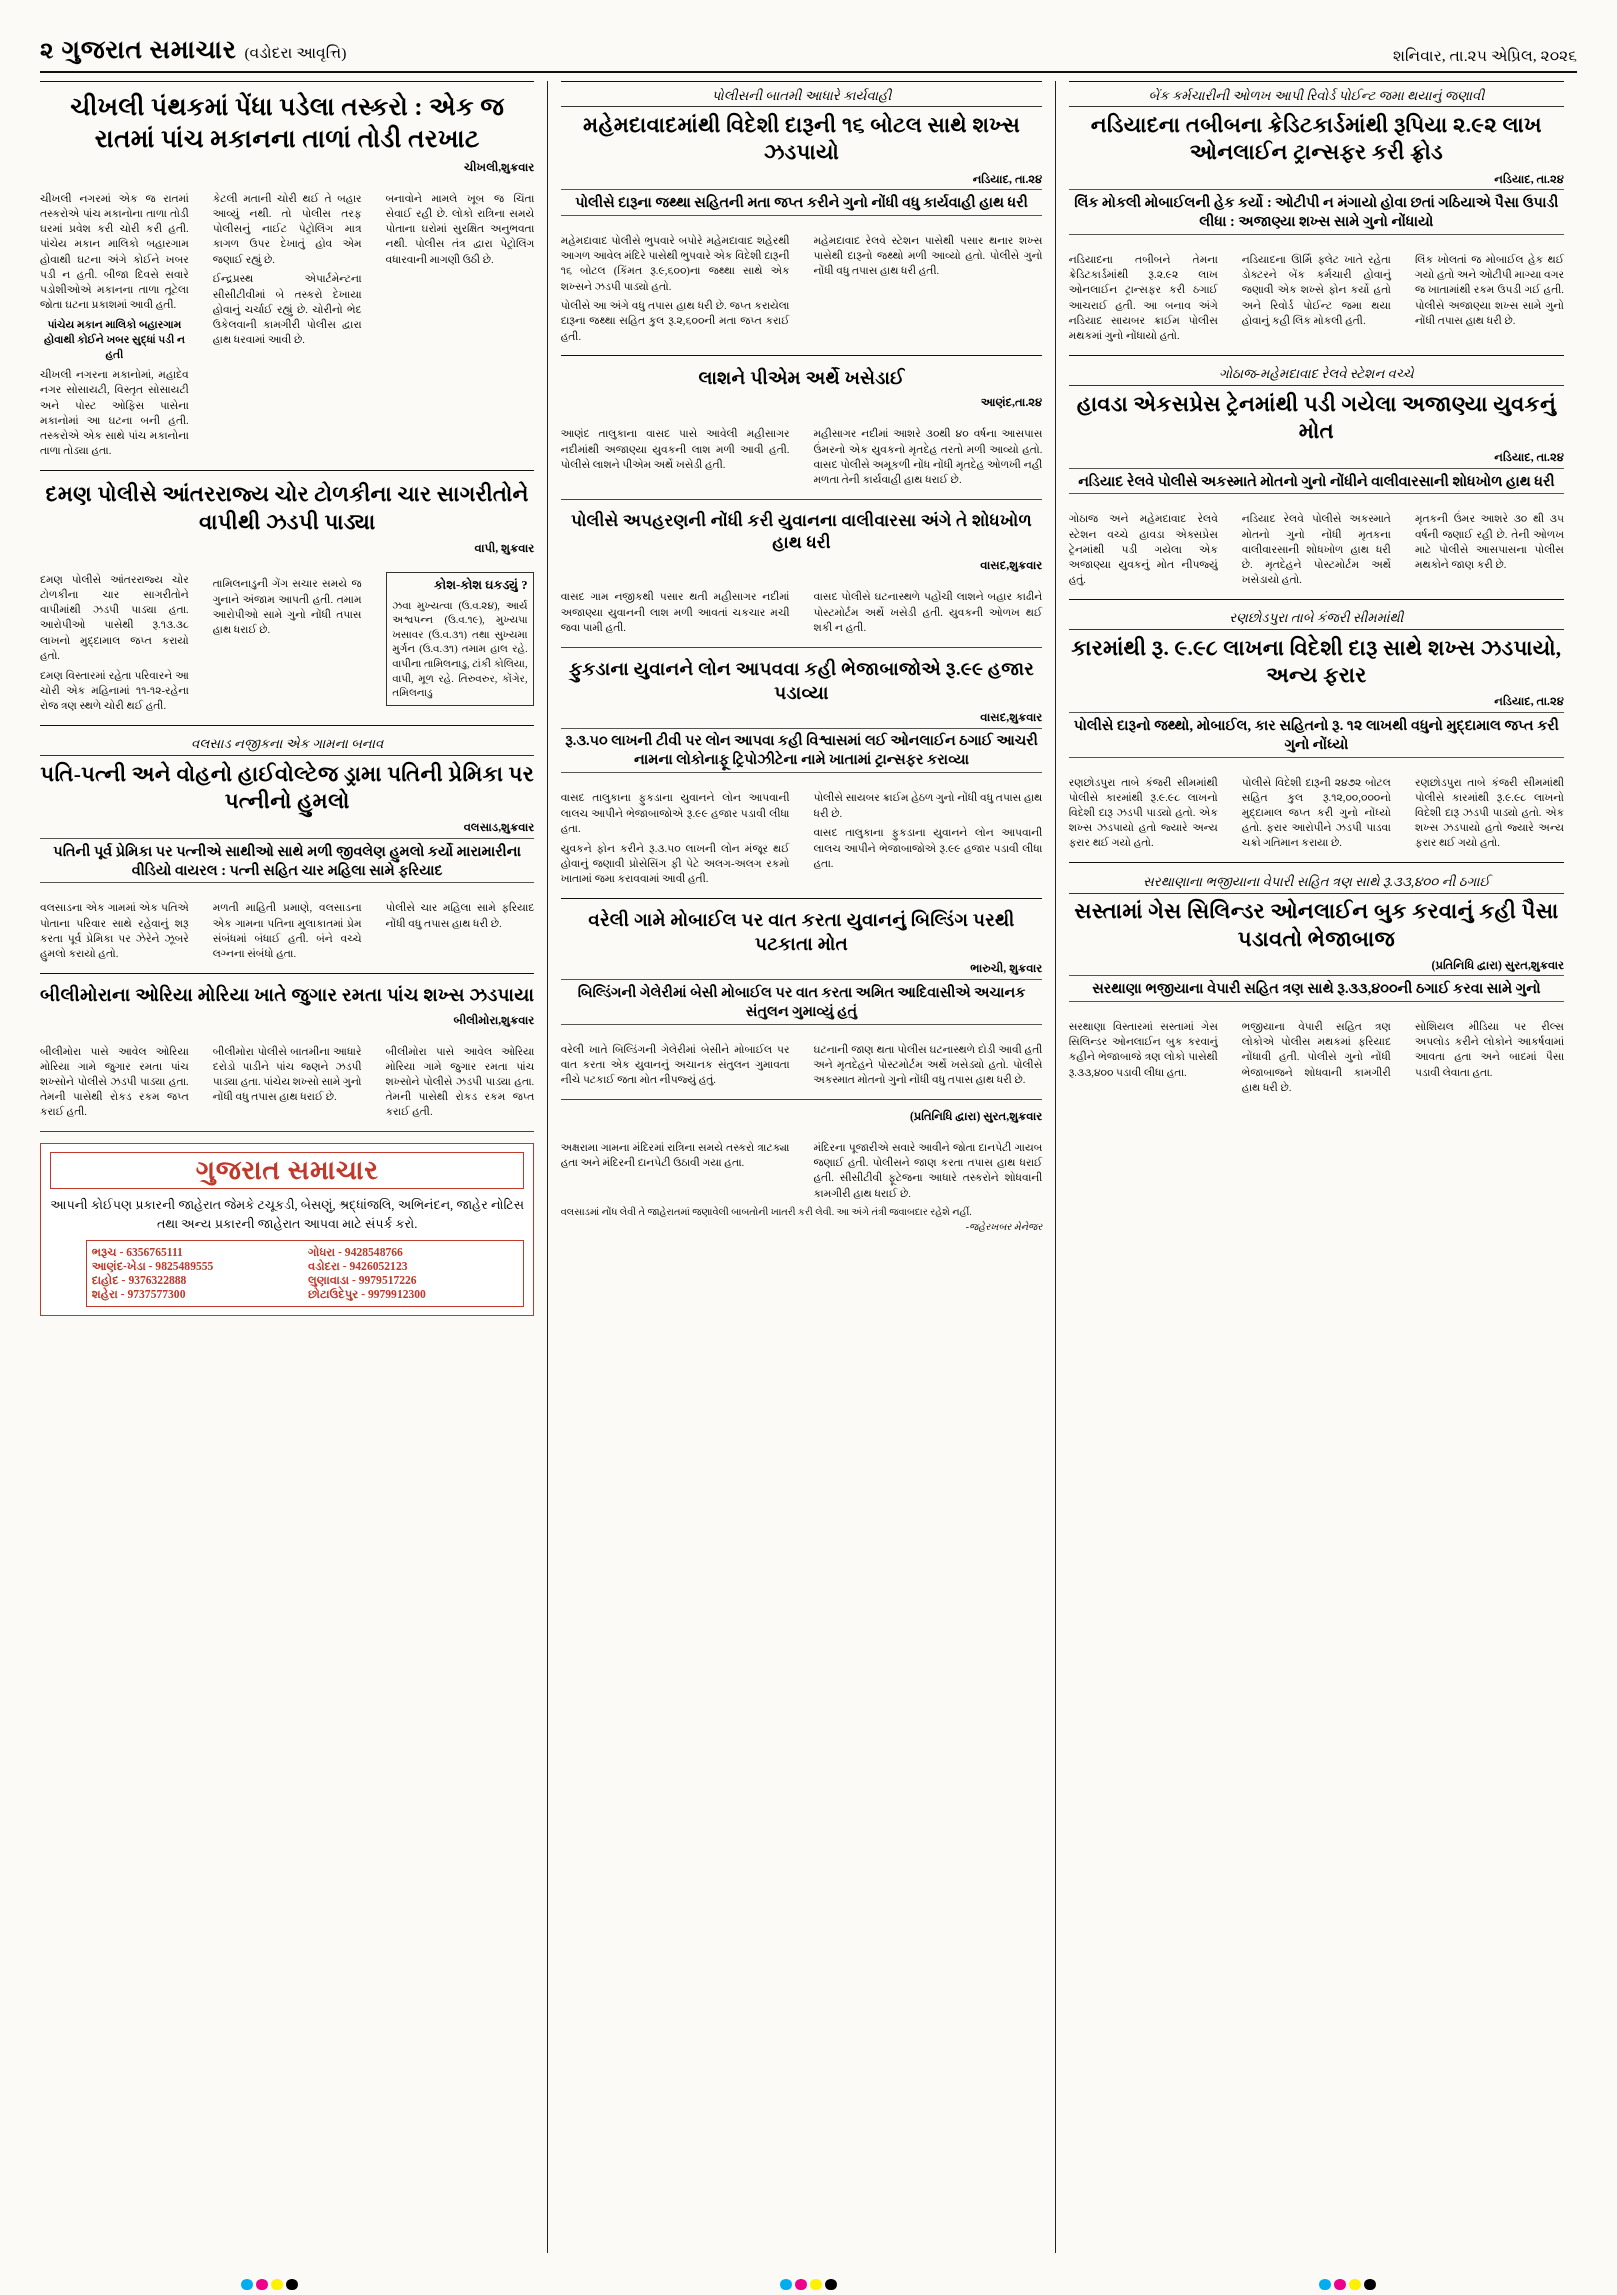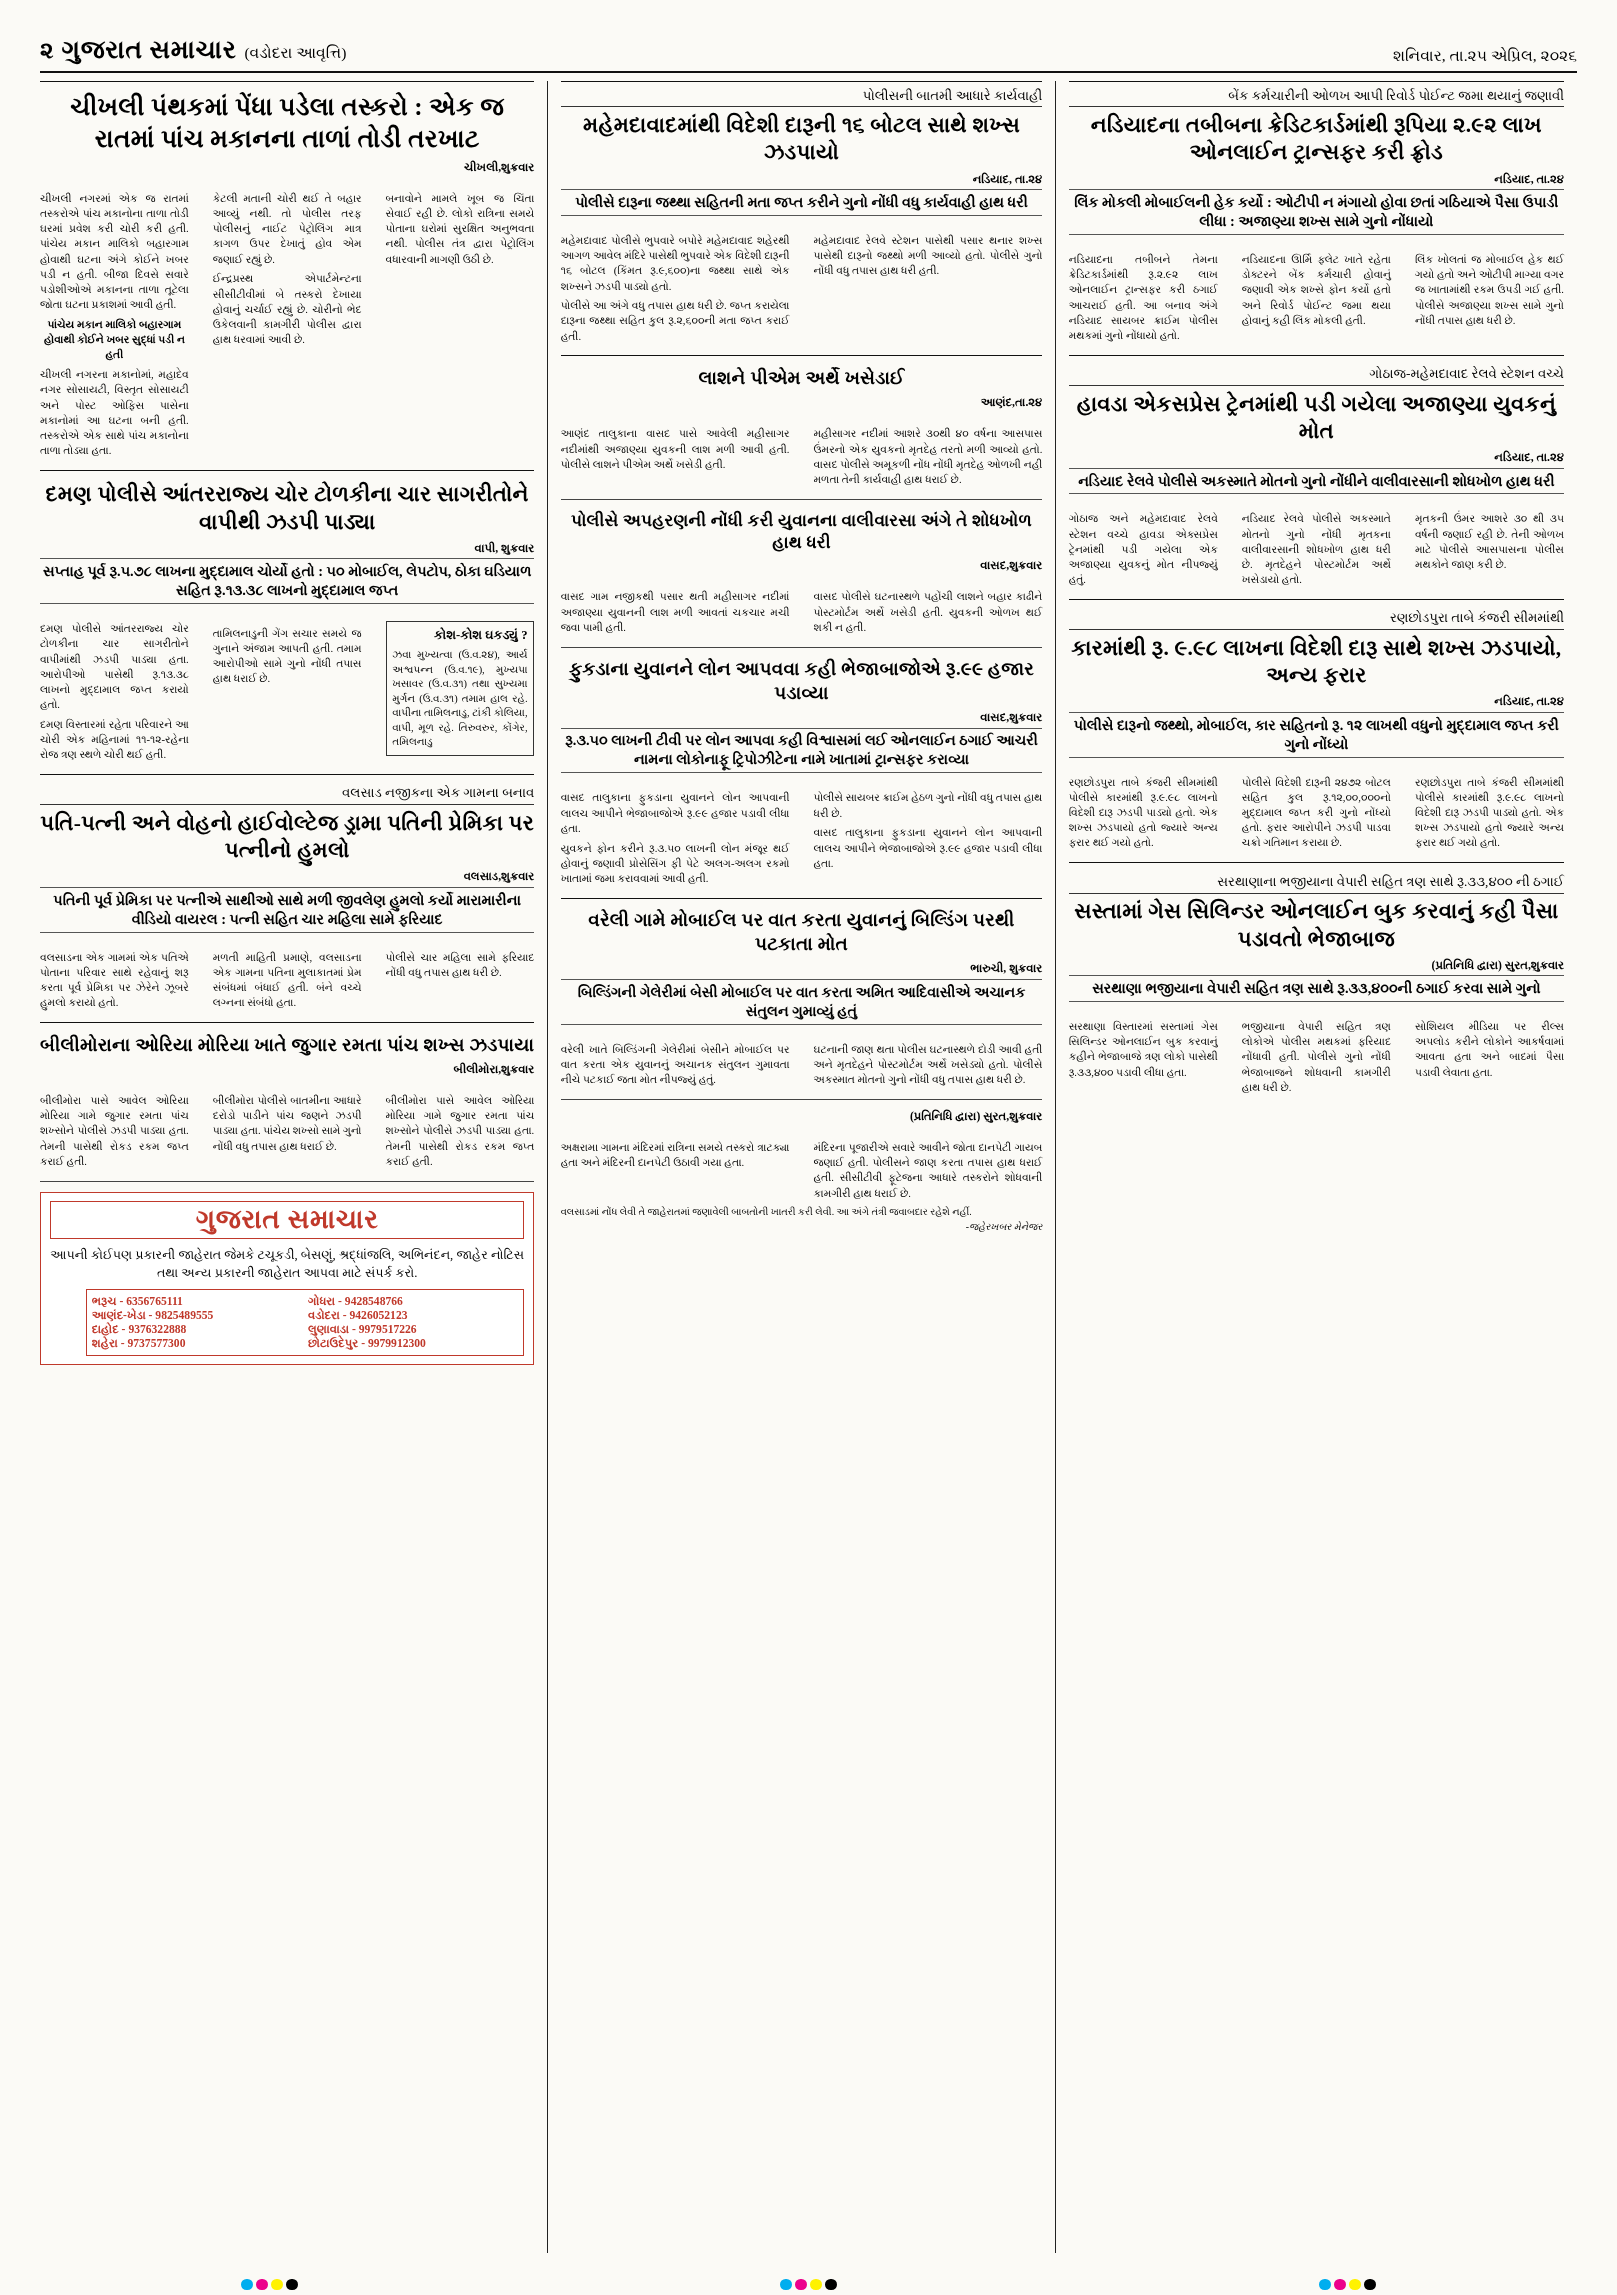--- a/index.html
+++ b/index.html
@@ -65,25 +65,26 @@
   .article {
     margin-bottom: 10.4px;
     padding-bottom: 7px;
   }
   .rule-top { border-top: 1.7px solid #111; padding-top: 5.8px; }
   .rule-bot { border-bottom: 1.7px solid #111; }
   .thin-bot { border-bottom: 0.9px solid #444; }
 
   .kicker {
     font-size: 13.3px;
-    text-align: right;
+    text-align: center;
     border-bottom: 0.9px solid #333;
     padding-bottom: 2.9px;
     margin-bottom: 4.6px;
     font-weight: normal;
+    font-style: italic;
   }
   .headline {
     font-size: 25px;
     line-height: 1.28;
     font-weight: bold;
     text-align: center;
     margin: 3.5px 0 5.8px 0;
     letter-spacing: 0.2px;
   }
   .headline.h2 { font-size: 21.4px; }
@@ -234,21 +235,20 @@
           </div>
           <div>
             <p class="bp">બનાવોને મામલે ખૂબ જ ચિંતા સેવાઈ રહી છે. લોકો રાત્રિના સમયે પોતાના ઘરોમાં સુરક્ષિત અનુભવતા નથી. પોલીસ તંત્ર દ્વારા પેટ્રોલિંગ વધારવાની માગણી ઉઠી છે.</p>
           </div>
         </div>
       </div>
 
       <div class="article rule-bot">
         <div class="headline h2">દમણ પોલીસે આંતરરાજ્ય ચોર ટોળકીના ચાર સાગરીતોને વાપીથી ઝડપી પાડ્યા</div>
         <div class="dateline">વાપી, શુક્રવાર</div>
-        <div class="subhead">સપ્તાહ પૂર્વ રૂ.૫.૭૮ લાખના મુદ્દામાલ ચોર્યો હતો : ૫૦ મોબાઈલ, લેપટોપ, ઠોકા ઘડિયાળ સહિત રૂ.૧૩.૩૮ લાખનો મુદ્દામાલ જપ્ત</div>
         <div class="body-cols c3">
           <div>
             <p class="bp">દમણ પોલીસે આંતરરાજ્ય ચોર ટોળકીના ચાર સાગરીતોને વાપીમાંથી ઝડપી પાડ્યા હતા. આરોપીઓ પાસેથી રૂ.૧૩.૩૮ લાખનો મુદ્દામાલ જપ્ત કરાયો હતો.</p>
             <p class="bp">દમણ વિસ્તારમાં રહેતા પરિવારને આ ચોરી એક મહિનામાં ૧૧-૧૨-રહેના રોજ ત્રણ સ્થળે ચોરી થઈ હતી.</p>
           </div>
           <div>
             <p class="bp bold center"></p>
             <p class="bp">તામિલનાડુની ગેંગ સચાર સમયે જ ગુનાને અંજામ આપતી હતી. તમામ આરોપીઓ સામે ગુનો નોંધી તપાસ હાથ ધરાઈ છે.</p>
           </div>
           <div>

